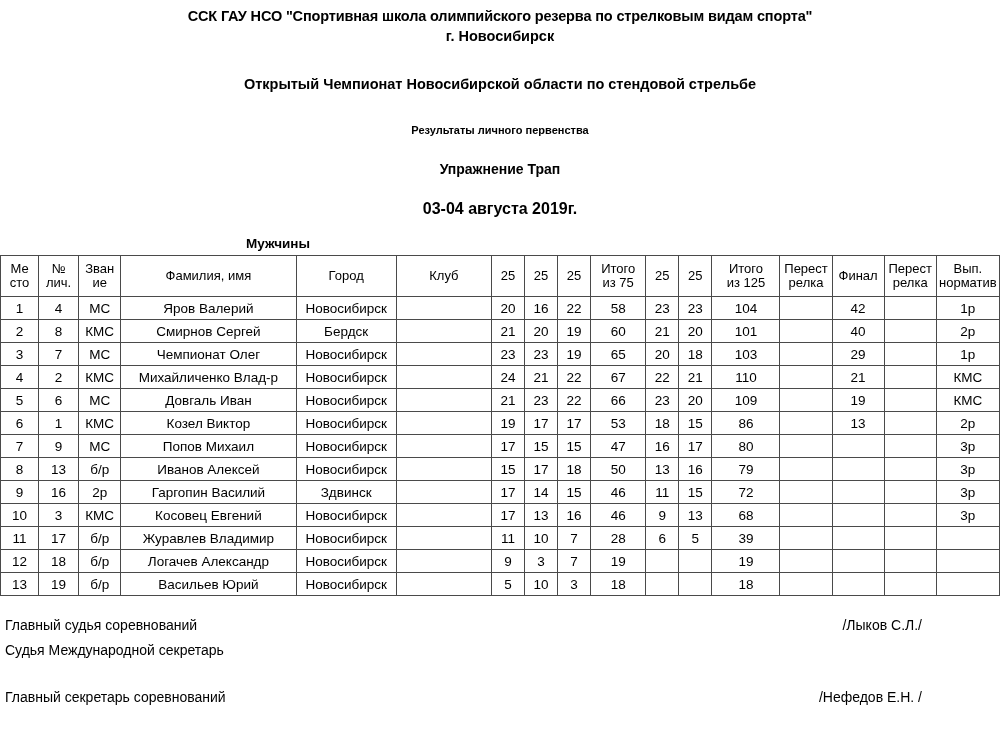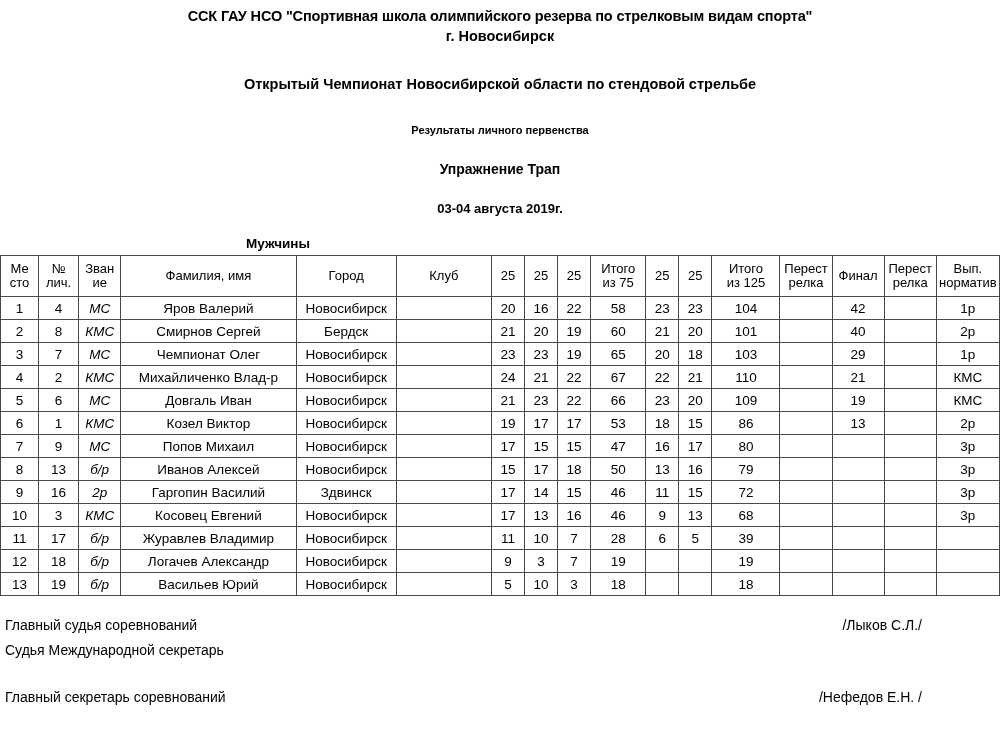--- a/index.html
+++ b/index.html
@@ -42,21 +42,21 @@
     font-size: 11px;
     line-height: 18px;
     padding-top: 28px;
   }
   .discipline {
     font-size: 14px;
     line-height: 18px;
     padding-top: 21px;
   }
   .dates {
-    font-size: 13px;
+    font-size: 16px;
     line-height: 18px;
     padding-top: 22px;
   }
   .gender-label {
     font-size: 13.5px;
     line-height: 16px;
     padding-top: 18px;
     padding-bottom: 3px;
     text-align: center;
     font-weight: bold;
@@ -96,21 +96,21 @@
     font-size: 12.5px;
     margin-top: 24px;
   }
   th .wrap2 {
     display: block;
   }
 
   
   td.c-center { text-align: center; }
   td.c-left   { text-align: center; padding-left: 5px; }
-  td.c-rank   { text-align: center; font-style: italic; }
+  td.c-rank   { text-align: center; }
 
   
   col.w-place  { width: 38px; }
   col.w-num    { width: 40px; }
   col.w-rank   { width: 42px; }
   col.w-name   { width: 175px; }
   col.w-city   { width: 100px; }
   col.w-club   { width: 95px; }
   col.w-s25    { width: 33px; }
   col.w-tot75  { width: 55px; }

